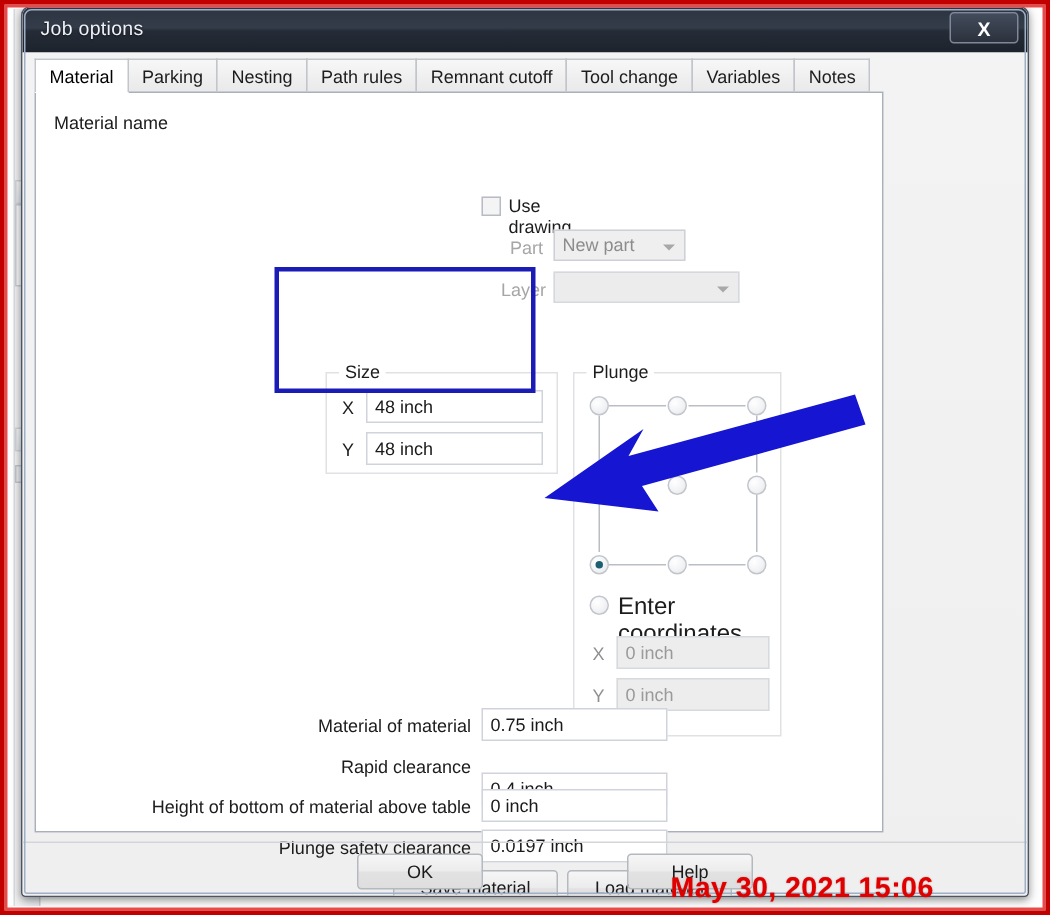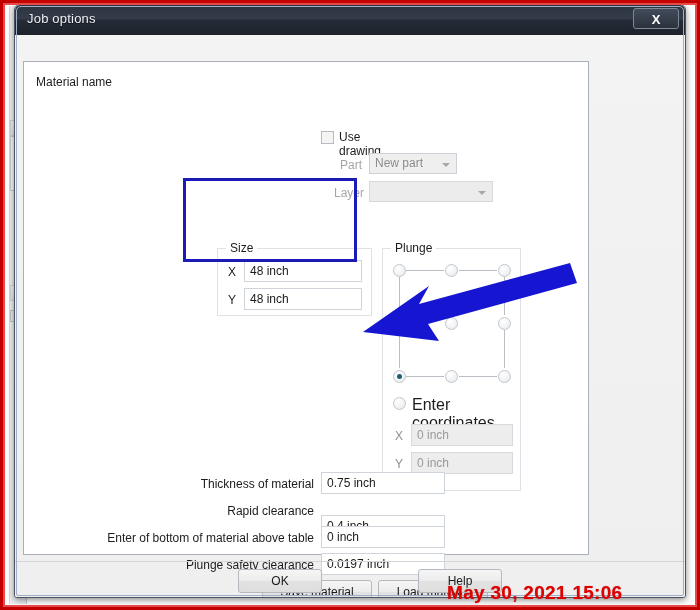--- a/index.html
+++ b/index.html
@@ -463,20 +463,30 @@
   <div class="dialog">
     <div class="dialog-frame-glow"></div>
 
     <div class="titlebar">
       <div class="title-text">Job options</div>
       <div class="close-btn">X</div>
     </div>
 
     <div class="client">
 
+      <div class="tabstrip">
+        <div class="tab active">Material</div>
+        <div class="tab">Parking</div>
+        <div class="tab">Nesting</div>
+        <div class="tab">Path rules</div>
+        <div class="tab">Remnant cutoff</div>
+        <div class="tab">Tool change</div>
+        <div class="tab">Variables</div>
+        <div class="tab">Notes</div>
+      </div>
 
       <div class="tab-body">
 
         <div class="matname-label">Material name</div>
 
         <div class="usedraw-wrap">
           <span class="chk"></span>
           <span class="usedraw-label">Use drawing</span>
         </div>
 
@@ -525,27 +535,27 @@
 
           <span class="radio" style="left:10px; top:148px;"></span>
           <span class="entercoord-label" style="left:29px; top:147px;">Enter coordinates</span>
 
           <span class="axis-label" style="left:12px; top:180px; color:#8f8f8f;">X</span>
           <span class="txt disabled" style="left:28px; top:175px; width:102px; height:22px;">0 inch</span>
           <span class="axis-label" style="left:12px; top:208px; color:#8f8f8f;">Y</span>
           <span class="txt disabled" style="left:28px; top:203px; width:102px; height:22px;">0 inch</span>
         </div>
 
-        <span class="fld-label" style="left:120px; top:415px; width:170px;">Thickness of material</span>
+        <span class="fld-label" style="left:120px; top:415px; width:170px;">Material of material</span>
         <span class="txt" style="left:297px; top:410px; width:124px; height:22px;">0.75 inch</span>
 
         <span class="fld-label" style="left:120px; top:442px; width:170px;">Rapid clearance</span>
         <span class="txt" style="left:297px; top:453px; width:124px; height:22px;">0.4 inch</span>
 
-        <span class="fld-label" style="left:20px; top:469px; width:270px;">Enter of bottom of material above table</span>
+        <span class="fld-label" style="left:20px; top:469px; width:270px;">Height of bottom of material above table</span>
         <span class="txt" style="left:297px; top:464px; width:124px; height:22px;">0 inch</span>
 
         <span class="fld-label" style="left:120px; top:496px; width:170px;">Plunge safety clearance</span>
         <span class="txt" style="left:297px; top:491px; width:124px; height:22px;">0.0197 inch</span>
 
         <div class="btn" style="left:238px; top:518px; width:110px; height:24px;">Save material</div>
         <div class="btn" style="left:354px; top:518px; width:110px; height:24px;">Load material</div>
       </div>
 
       <div class="footer-sep"></div>

